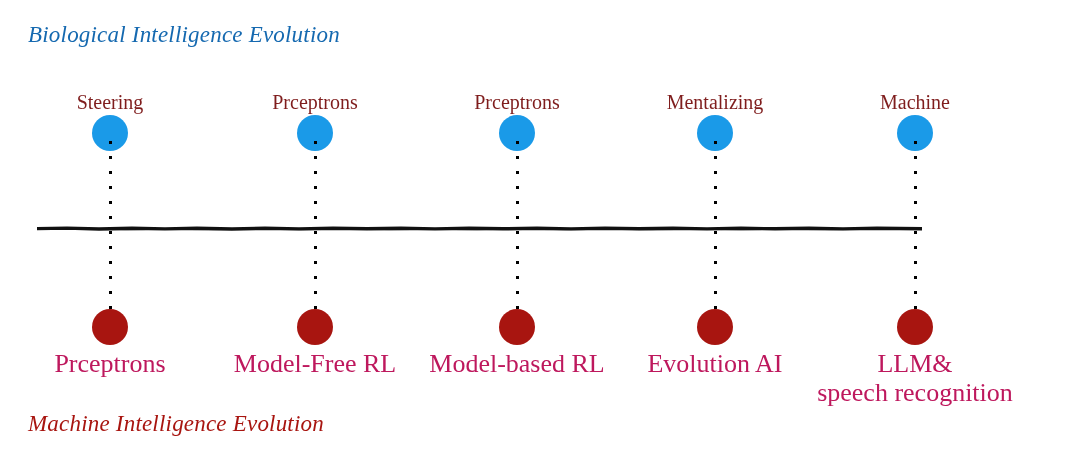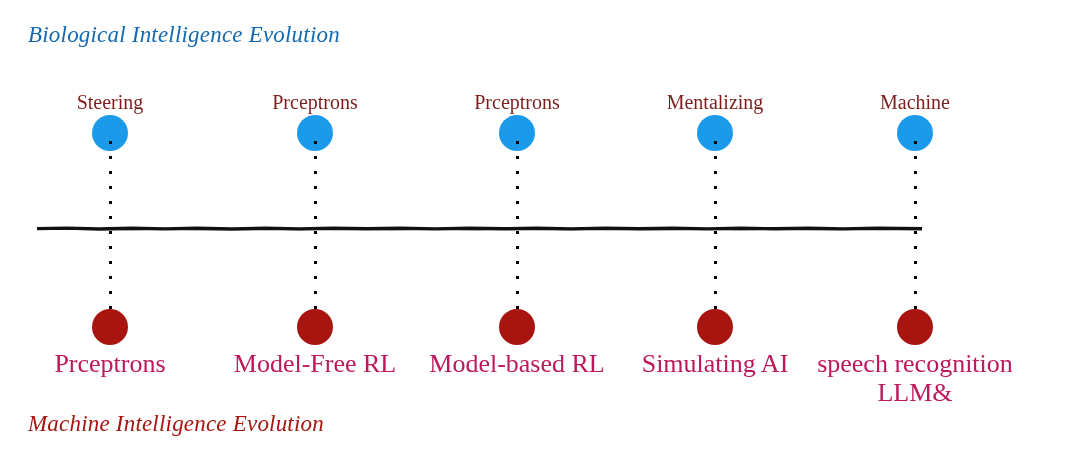--- a/index.html
+++ b/index.html
@@ -156,29 +156,29 @@
     <div class="connector"></div>
     <div class="node-dot bottom"></div>
     <div class="node-label bottom">Model-based RL</div>
   </div>
 
   <div class="node-column" style="left:715px;">
     <div class="node-label top">Mentalizing</div>
     <div class="node-dot top"></div>
     <div class="connector"></div>
     <div class="node-dot bottom"></div>
-    <div class="node-label bottom">Simulating AI</div>
+    <div class="node-label bottom">Evolution AI</div>
   </div>
 
   <div class="node-column" style="left:915px;">
     <div class="node-label top">Machine</div>
     <div class="node-dot top"></div>
     <div class="connector"></div>
     <div class="node-dot bottom"></div>
     <div class="node-label bottom two-line">
+      <span class="line">LLM&amp;</span>
       <span class="line">speech recognition</span>
-      <span class="line">LLM&amp;</span>
     </div>
   </div>
 
   <div class="caption" id="caption-bottom">Machine Intelligence Evolution</div>
 
 </div>
 
 </body></html>

